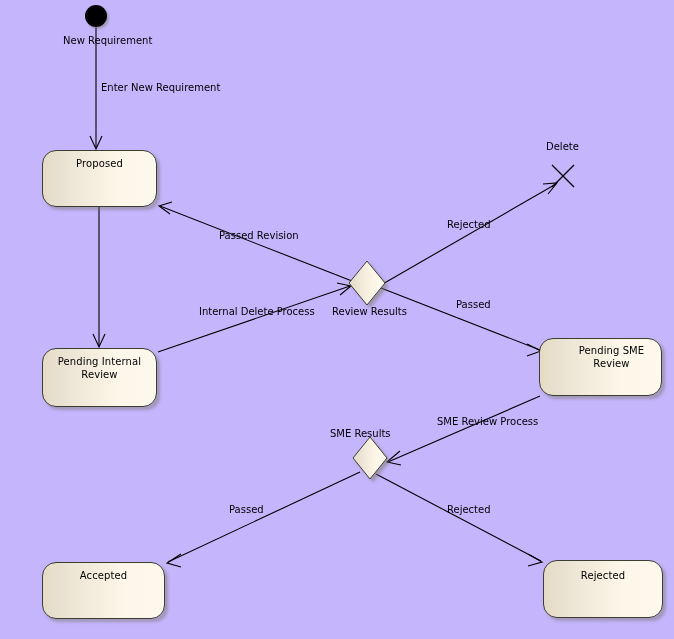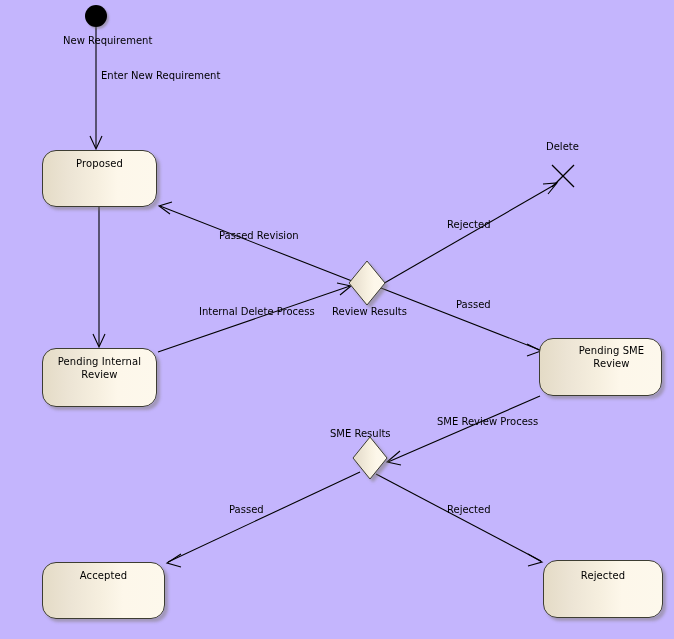--- a/index.html
+++ b/index.html
@@ -182,21 +182,21 @@
   <div class="state-node" style="left:543px; top:560px; width:120px; height:58px;">
     <span class="state-label" style="top:8px;">Rejected</span>
   </div>
 
   <span class="node-caption" style="left:332px; top:306px;">Review Results</span>
 
   <span class="node-caption" style="left:330px; top:428px;">SME Results</span>
 
   <span class="node-caption" style="left:546px; top:141px;text-align:center;">Delete</span>
 
-  <span class="edge-label" style="left:101px; top:70px;">Enter New Requirement</span>
+  <span class="edge-label" style="left:101px; top:82px;">Enter New Requirement</span>
 
 
   <span class="edge-label" style="left:199px; top:306px;">Internal Delete Process</span>
 
   <span class="edge-label" style="left:219px; top:230px;">Passed Revision</span>
 
   <span class="edge-label" style="left:447px; top:219px;">Rejected</span>
 
   <span class="edge-label" style="left:456px; top:299px;">Passed</span>
 

